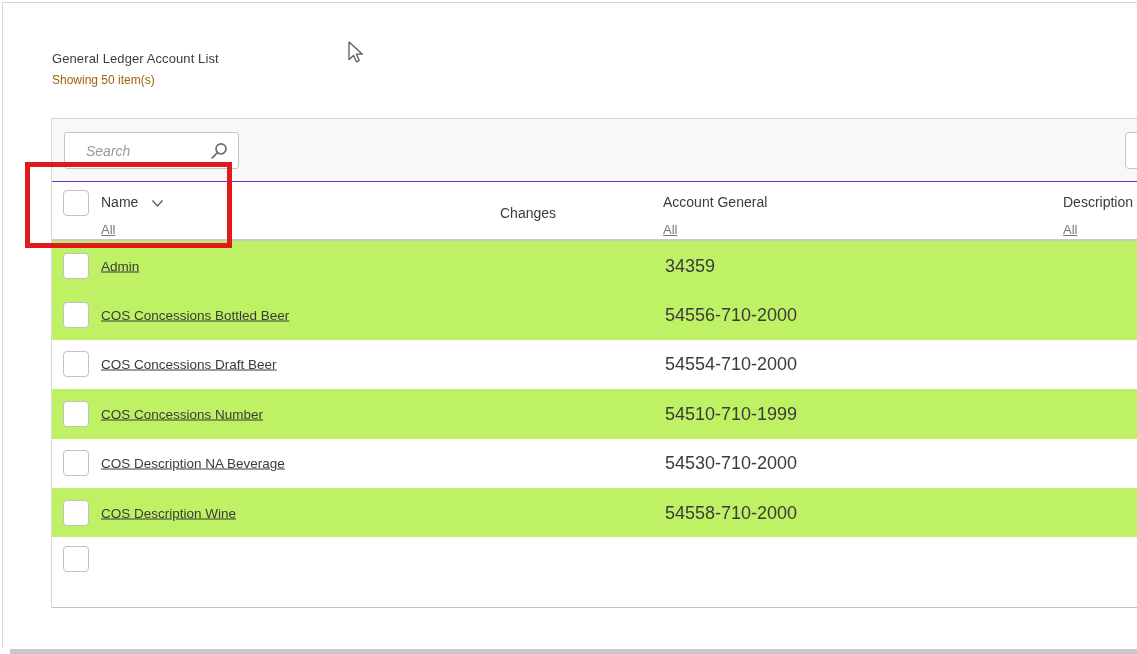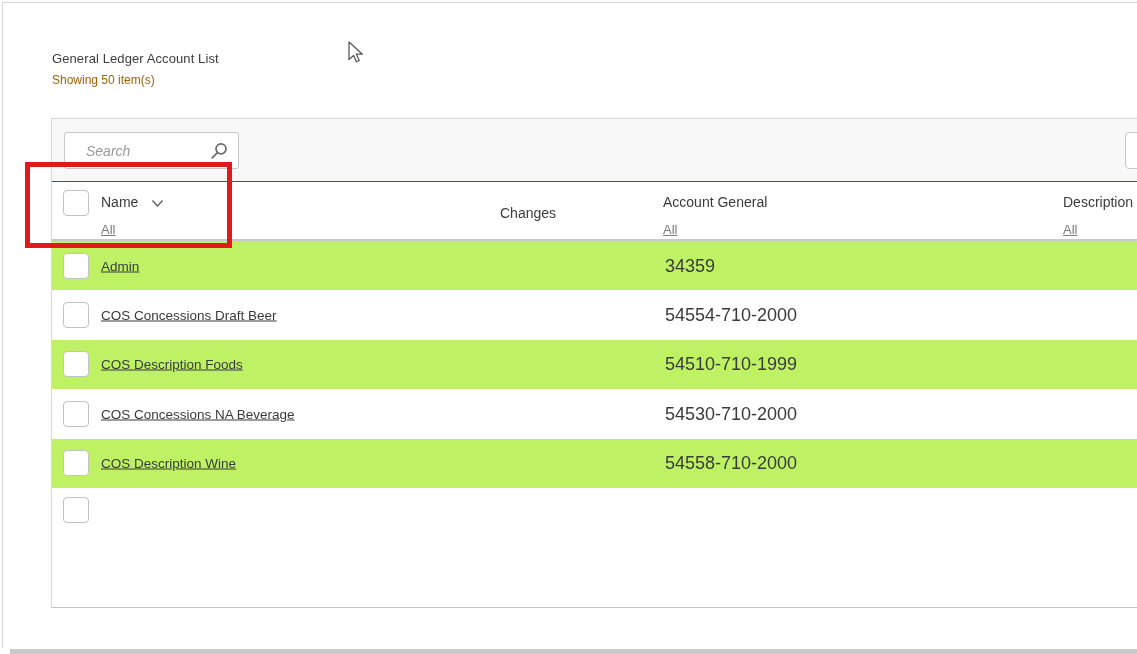--- a/index.html
+++ b/index.html
@@ -147,36 +147,41 @@
 
   <div class="tbody">
 
   <div class="row alt">
     <span class="cb"></span>
     <a class="name-link">Admin</a>
     <span class="acct">34359</span>
   </div>
 
 
+  <div class="row alt">
+    <span class="cb"></span>
+    <a class="name-link">COS Concessions Bottled Beer</a>
+    <span class="acct">54556-710-2000</span>
+  </div>
 
   <div class="row">
     <span class="cb"></span>
     <a class="name-link">COS Concessions Draft Beer</a>
     <span class="acct">54554-710-2000</span>
   </div>
 
   <div class="row alt">
     <span class="cb"></span>
-    <a class="name-link">COS Description Foods</a>
+    <a class="name-link">COS Concessions Number</a>
     <span class="acct">54510-710-1999</span>
   </div>
 
   <div class="row">
     <span class="cb"></span>
-    <a class="name-link">COS Concessions NA Beverage</a>
+    <a class="name-link">COS Description NA Beverage</a>
     <span class="acct">54530-710-2000</span>
   </div>
 
   <div class="row alt">
     <span class="cb"></span>
     <a class="name-link">COS Description Wine</a>
     <span class="acct">54558-710-2000</span>
   </div>
 <div class="row partial" id="partial-row">
       <span class="cb"></span>

